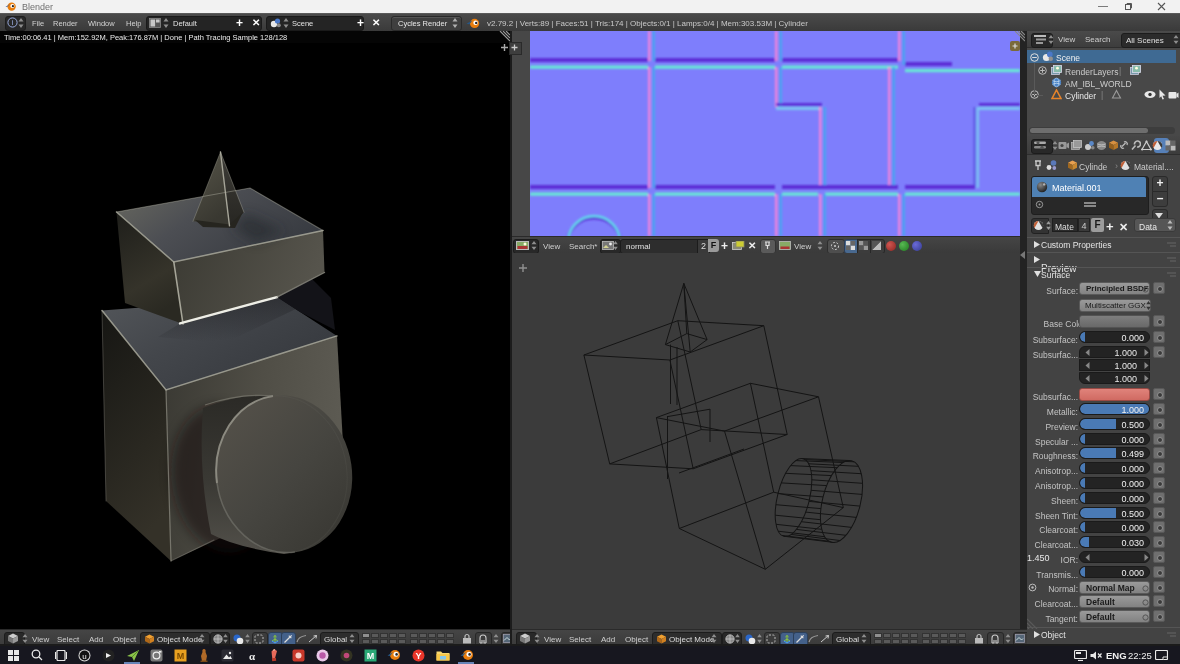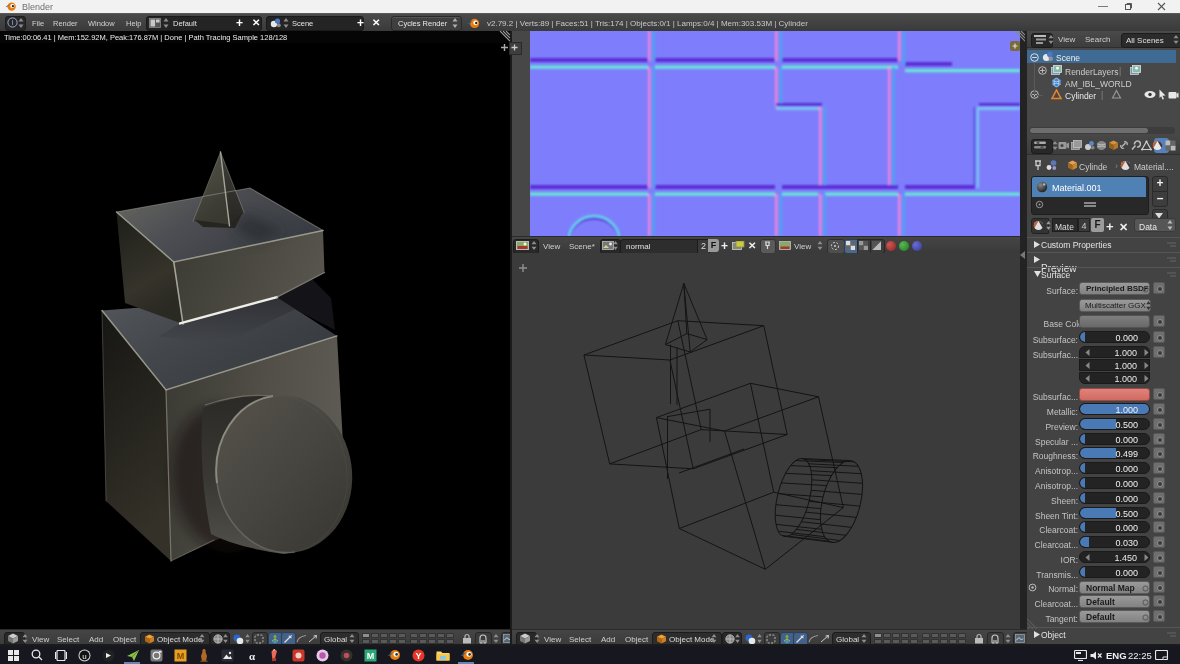--- a/index.html
+++ b/index.html
@@ -18,21 +18,21 @@
 #view3d{left:512px;top:253px;width:515px;height:376px;background:#3b3b3b;}
 .vphdr{background:linear-gradient(#454545,#3a3a3a);border-top:1px solid #2a2a2a;box-sizing:border-box;}
 #outliner{left:1027px;top:31px;width:153px;height:105px;background:#484848;}
 #props{left:1027px;top:136px;width:153px;height:510px;background:#434343;}
 
 #taskbar{left:0;top:646px;width:1180px;height:18px;background:#17171f;}
 .hdrtxt{position:absolute;top:5px;font-size:8px;color:#cfcfcf;}
 .lbl{position:absolute;font-size:8.5px;color:#c4c4c4;text-align:right;}
 .slider{position:absolute;height:12px;background:#232323;border-radius:6px;border:1px solid #1a1a1a;box-sizing:border-box;overflow:hidden;}
 .slider .fill{position:absolute;left:0;top:0;bottom:0;background:#4a7ab5;}
-.slider .val{position:absolute;right:11px;top:1px;font-size:9px;color:#f0f0f0;}
+.slider .val{position:absolute;right:5px;top:1px;font-size:9px;color:#f0f0f0;}
 .sock{position:absolute;width:12px;height:12px;background:#6f6f6f;border-radius:2px;border:1px solid #585858;box-sizing:border-box;}
 .sock:after{content:"";position:absolute;left:3px;top:3px;width:4px;height:4px;border-radius:50%;background:#3a3a3a;border:1px solid #909090;}
 </style></head>
 <body>
 
 <div class="abs" id="titlebar">
   <svg class="abs" style="left:5px;top:1px" width="12" height="11" viewBox="0 0 12 11">
     <circle cx="6.6" cy="5.6" r="4.2" fill="#e87d0d"></circle>
     <circle cx="7.4" cy="5.0" r="2.1" fill="#fff"></circle>
     <circle cx="7.9" cy="5.2" r="1.1" fill="#222"></circle>
@@ -277,21 +277,21 @@
   <div style="position:absolute;left:1px;top:2px;width:24px;height:13px;background:#282828;border-radius:3px;border:1px solid #1c1c1c"></div>
   <svg style="position:absolute;left:4px;top:4px" width="13" height="9">
       <rect x="0.5" y="0.5" width="12" height="8" fill="#8a6" stroke="#bbb" stroke-width="1"></rect>
       <rect x="1.5" y="5" width="10" height="3" fill="#a33"></rect>
       <circle cx="9" cy="3" r="1.5" fill="#ffd"></circle>
     </svg>
   <svg style="position:absolute;left:19px;top:4px" width="6" height="9">
       <path d="M3 0 L5.5 3.2 H0.5 Z M3 9 L0.5 5.8 H5.5 Z" fill="#8d8d8d"></path>
     </svg>
   <span class="hdrtxt" style="left:31px">View</span>
-  <span class="hdrtxt" style="left:57px">Scene*</span>
+  <span class="hdrtxt" style="left:57px">Search*</span>
   <div style="position:absolute;left:88px;top:2px;width:19px;height:13px;background:#282828;border-radius:3px;border:1px solid #1c1c1c"></div>
   <svg style="position:absolute;left:90px;top:4px" width="12" height="9">
       <rect x="0.5" y="0.5" width="11" height="8" fill="#777" stroke="#bbb" stroke-width="0.8"></rect>
       <path d="M1 7 L4 4 L7 7 Z" fill="#cfcf90"></path>
       <circle cx="8.5" cy="3" r="1.4" fill="#eee"></circle>
     </svg>
   <svg style="position:absolute;left:101px;top:4px" width="5" height="9">
       <path d="M2.5 0 L4.8 3.2 H0.2 Z M2.5 9 L0.2 5.8 H4.8 Z" fill="#8d8d8d"></path>
     </svg>
   <div style="position:absolute;left:108px;top:2px;width:77px;height:13px;background:#2d2d2d;border-radius:3px 0 0 3px;border:1px solid #1c1c1c"></div>
@@ -961,21 +961,21 @@
     <div class="slider" style="left:52px;top:400.2000000000001px;width:71px">
       <div class="fill" style="width:9px;border-radius:6px 0 0 6px"></div>
       <span class="val">0.030</span>
     </div>
     <div class="sock" style="left:126px;top:400.2000000000001px"></div>
     <div class="lbl" style="left:0;top:419.0000000000001px;width:51px">IOR:</div>
     <div style="position:absolute;left:52px;top:415.0000000000001px;width:71px;height:12px;background:#232323;border:1px solid #1a1a1a;border-radius:6px;box-sizing:border-box"></div>
     <svg style="position:absolute;left:58px;top:418.0000000000001px" width="5" height="7">
       <path d="M4.5 0 L0.5 3.5 L4.5 7 Z" fill="#888"></path>
     </svg>
-    <span style="position:absolute;left:0;top:417.0000000000001px;width:110px;text-align:right;font-size:9px;color:#e8e8e8">1.450</span>
+    <span style="position:absolute;left:0;top:417.0000000000001px;width:110px;text-align:left;font-size:9px;color:#e8e8e8">1.450</span>
     <svg style="position:absolute;left:117px;top:418.0000000000001px" width="5" height="7">
       <path d="M0.5 0 L4.5 3.5 L0.5 7 Z" fill="#888"></path>
     </svg>
     <div class="sock" style="left:126px;top:415.0000000000001px"></div>
     <div class="lbl" style="left:0;top:433.8000000000001px;width:51px">Transmis...</div>
     <div class="slider" style="left:52px;top:429.8000000000001px;width:71px">
       <div class="fill" style="width:5px;border-radius:6px 0 0 6px"></div>
       <span class="val">0.000</span>
     </div>
     <div class="sock" style="left:126px;top:429.8000000000001px"></div>

